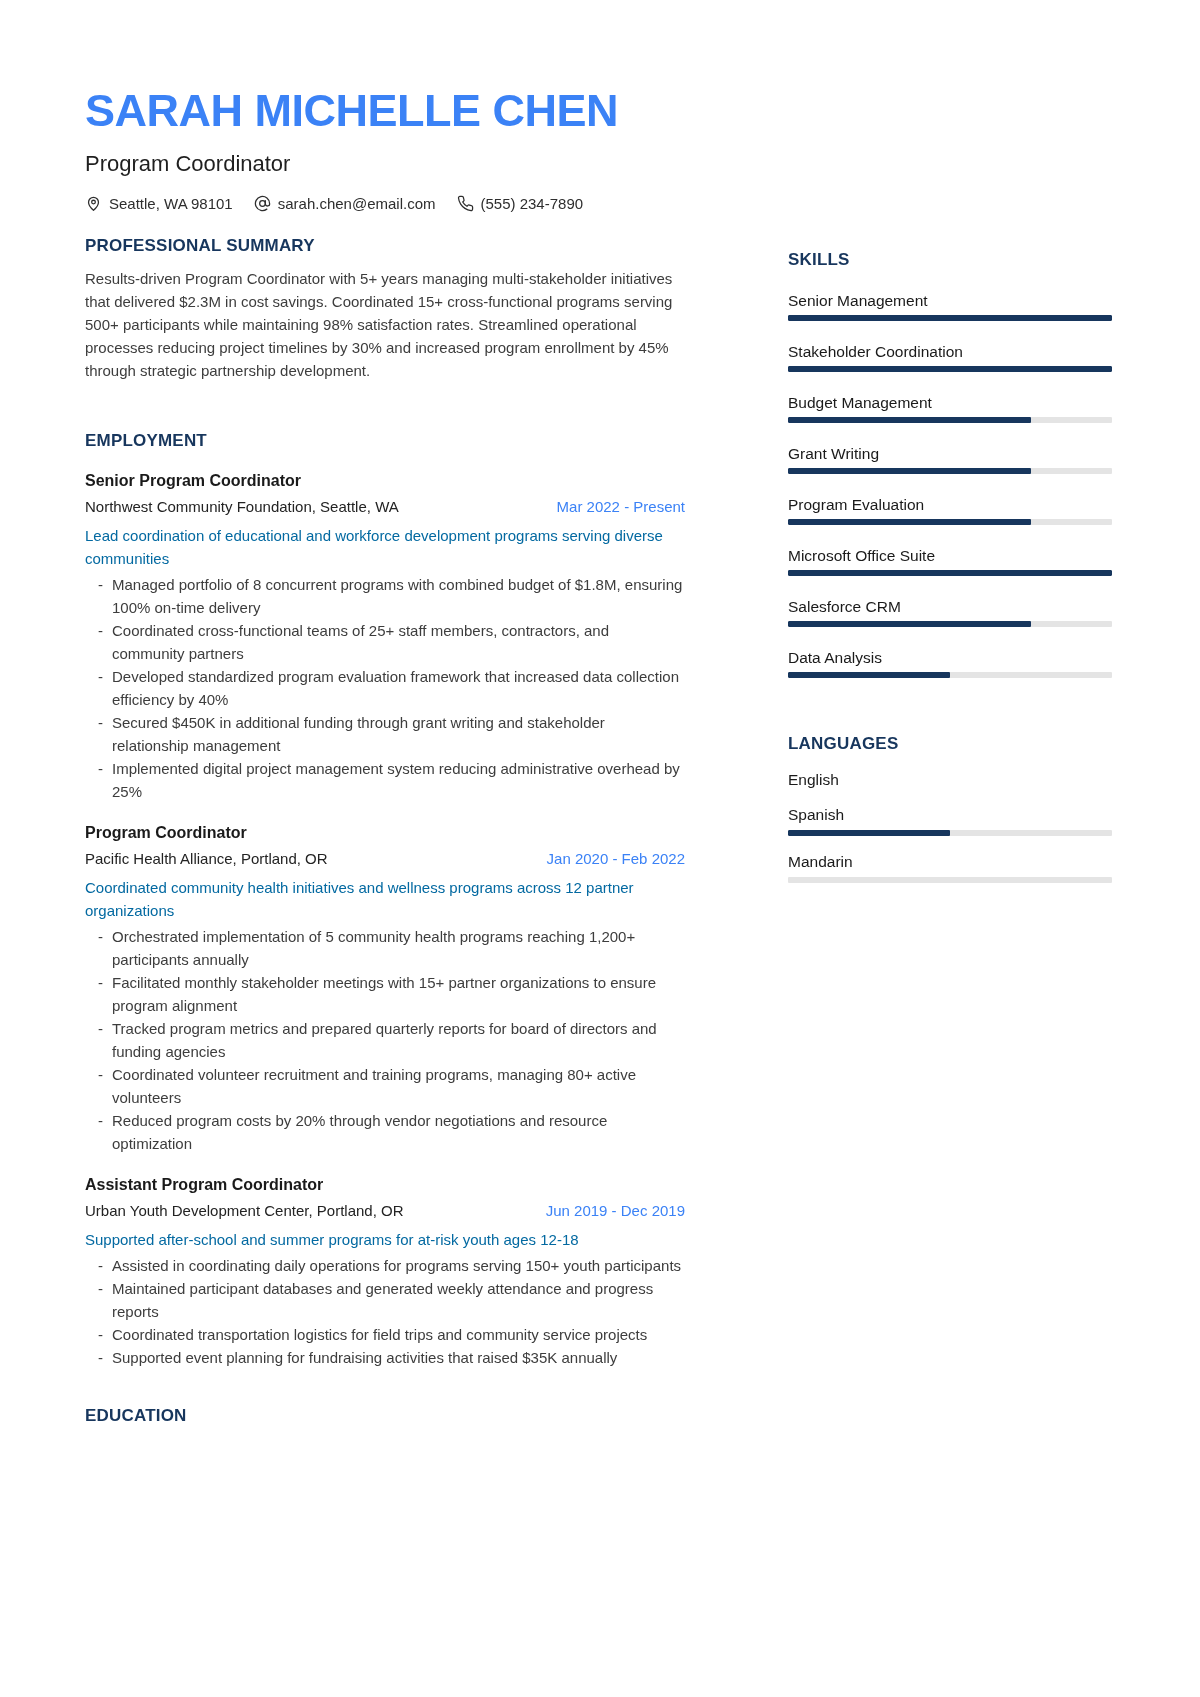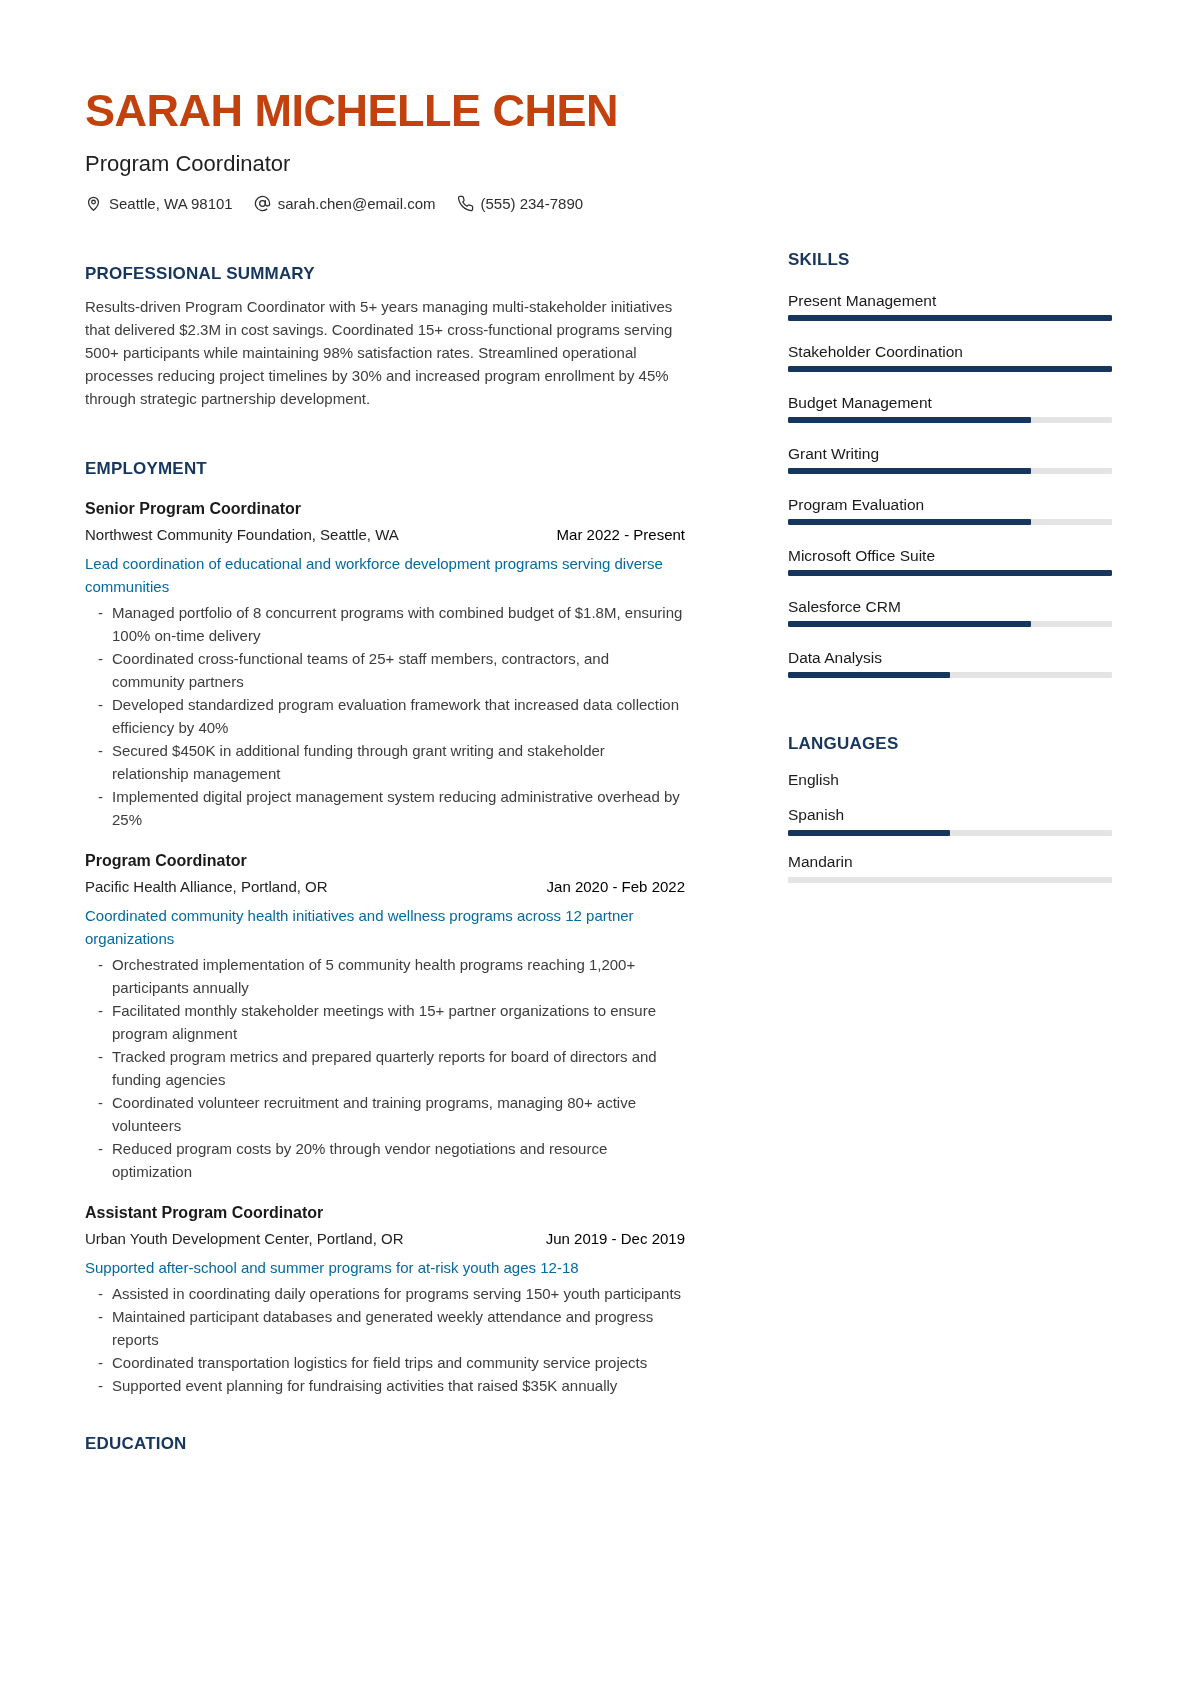--- a/index.html
+++ b/index.html
@@ -4,40 +4,40 @@
 <style>
   * { margin:0; padding:0; box-sizing:border-box; }
   html,body { background:#ffffff; }
   body { font-family:"Liberation Sans","DejaVu Sans",sans-serif; color:#3d3d3d; }
   .page { width:1200px; height:1697px; background:#fff; overflow:hidden; position:relative; }
   .cols { display:flex; padding:88px 88px 0 85px; gap:103px; }
   .main { width:600px; flex:0 0 600px; }
   .side { width:324px; flex:0 0 324px; padding-top:162px; }
 
   
-  .name { font-size:45px; line-height:1.02; font-weight:700; letter-spacing:-0.5px; color:#c2410c; }
+  .name { font-size:45px; line-height:1.02; font-weight:700; letter-spacing:-0.5px; color:#3b82f6; }
   .subtitle { font-size:22px; color:#1f1f1f; margin-top:17px; font-weight:400; }
   .contact { display:flex; align-items:center; gap:21px; margin-top:18px; }
   .citem { display:inline-flex; align-items:center; gap:7px; font-size:15px; color:#2e2e2e; }
   .citem svg { width:17px; height:17px; stroke:#2e2e2e; fill:none; stroke-width:1.8; stroke-linecap:round; stroke-linejoin:round; flex:0 0 auto; }
 
   
   h2.sh { font-size:17px; font-weight:700; color:#17365d; letter-spacing:0.2px; line-height:20px; }
-  .summary-sect { margin-top:52px; }
+  .summary-sect { margin-top:24px; }
   .summary-text { margin-top:11px; font-size:15px; line-height:23px; color:#3d3d3d; }
   .employment-sect { margin-top:49px; }
   .education-sect { margin-top:37px; }
 
   
   .job { margin-top:20px; }
   .job + .job { margin-top:20px; }
   .job-title { font-size:16px; font-weight:700; color:#1a1a1a; line-height:20px; }
   .company-row { display:flex; justify-content:space-between; align-items:baseline; margin-top:6px; font-size:15px; line-height:20px; }
   .company { color:#232323; }
-  .dates { color:#000000; white-space:nowrap;padding-left:36px; }
+  .dates { color:#3b82f6; white-space:nowrap;padding-left:36px; }
   .job-desc { margin-top:7px; font-size:15px; line-height:23px; color:#0369a1; }
   ul.bullets { list-style:none; margin-top:3px; }
   ul.bullets li { position:relative; padding-left:27px; font-size:15px; line-height:23px; color:#3d3d3d; margin-top:0; }
   ul.bullets li::before { content:"-"; position:absolute; left:13px; top:0; color:#3d3d3d; }
 
   
   .skill { margin-top:21px; }
   .skill-label, .lang-label { font-size:15.5px; color:#1a1a1a; line-height:19px; }
   .track { margin-top:5px; height:6px; background:#e4e4e4; border-radius:1px; overflow:hidden; }
   .fill { height:100%; background:#17365d; border-radius:1px; width:0; }
@@ -141,21 +141,21 @@
       </section>
 
     </div>
 
     <aside class="side">
 
       <section>
         <h2 class="sh">SKILLS</h2>
 
         <div class="skill">
-          <div class="skill-label">Present Management</div>
+          <div class="skill-label">Senior Management</div>
           <div class="track">
               <div class="fill" style="width: 100%;"></div>
             </div>
         </div>
         <div class="skill">
           <div class="skill-label">Stakeholder Coordination</div>
           <div class="track">
               <div class="fill" style="width: 100%;"></div>
             </div>
         </div>

